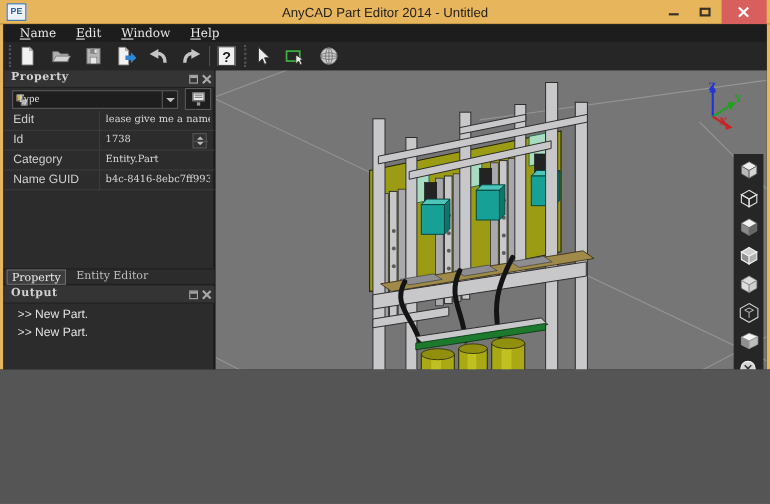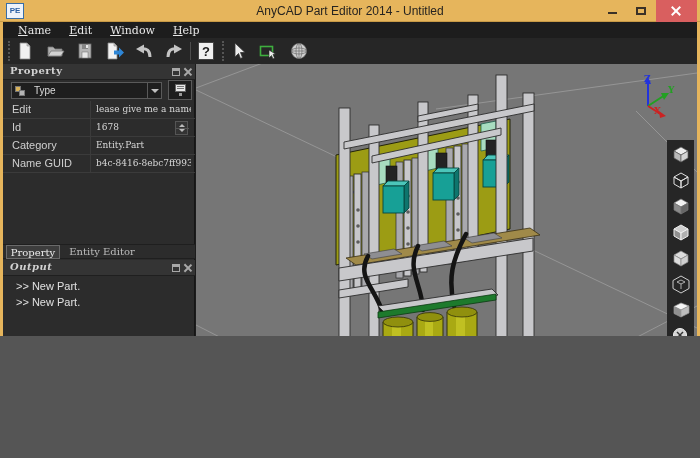--- a/index.html
+++ b/index.html
@@ -55,21 +55,21 @@
   .hdr-pin::after { content:""; position:absolute; left:0; top:0; width:6px; height:2px; background:#a8a8a8; }
   .hdr-x { position:absolute; left:181px; top:4px; width:8px; height:8px; cursor:pointer; }
   .hdr-x i, .hdr-x b { position:absolute; left:3px; top:-1px; width:1.6px; height:10px; background:#a8a8a8; }
   .hdr-x i { transform:rotate(45deg); } .hdr-x b { transform:rotate(-45deg); }
 
   .combo { position:absolute; left:8px; top:18px; width:151px; height:17px; background:#1e1e1e;
            border:1px solid #5a5a5a; cursor:pointer; }
   .combo .cicon { position:absolute; left:3px; top:3px; width:11px; height:11px; }
   .combo .cicon .a { position:absolute; left:0; top:0; width:6px; height:6px; background:#d8b25a; border:1px solid #777; }
   .combo .cicon .b { position:absolute; left:4px; top:4px; width:6px; height:6px; background:#b5b5b5; border:1px solid #777; }
-  .combo .clabel { position:absolute; left:22px; top:2px; font-family:Liberation Sans, sans-serif; font-size:10px; color:#dcdcdc; }
+  .combo .clabel { position:absolute; left:4px; top:2px; font-family:Liberation Serif, serif; font-size:10px; color:#dcdcdc; }
   .combo .carrow { position:absolute; right:0; top:0; width:14px; height:15px; border-left:1px solid #5a5a5a; }
   .tri-d { position:absolute; left:3px; top:6px; width:0; height:0; border-left:4px solid transparent;
            border-right:4px solid transparent; border-top:4px solid #c0c0c0; }
   .apply-btn { position:absolute; left:165px; top:16px; width:24px; height:20px; background:#1e1e1e;
                border:1px solid #5a5a5a; cursor:pointer; }
   .apply-btn .scr { position:absolute; left:6px; top:3px; width:11px; height:8px; background:#e8e8e8; border:1px solid #666; }
   .apply-btn .scr::after { content:""; position:absolute; left:1px; top:1px; width:7px; height:1px;
                background:#777; box-shadow:0 2px 0 #777; }
   .apply-btn .leg { position:absolute; left:10px; top:12px; width:3px; height:3px; background:#9a9a9a; }
 
@@ -89,21 +89,21 @@
         border-right:3px solid transparent; border-top:3px solid #bbb; }
 
   .tabbar { position:absolute; left:0; top:180px; width:192px; height:15px; border-top:1px solid #1f1f1f;
             border-bottom:1px solid #1f1f1f; background:#2c2c2c; }
   .tab { position:absolute; top:0; height:14px; font-family:"DejaVu Serif", serif; font-size:10px;
          color:#bdbdbd; text-align:center; line-height:14px; cursor:pointer; }
   .tab.active { background:#3d3d3d; border:1px solid #6a6a6a; color:#ececec; }
   #tab-property { left:3px; width:54px; }
   #tab-script { left:59px; width:80px; }
 
-  .out-header { top:196px;font-style:italic; }
+  .out-header { top:196px; }
   .out-line { position:absolute; left:13px; font-size:11px; color:#e0e0e0; }
 
   .expand-btn { position:absolute; left:180px; top:360px; width:12px; height:14px; background:#3a3a3a;
                 border:1px solid #5a5a5a; cursor:pointer; }
   .expand-btn::after { content:""; position:absolute; left:3px; top:3px; border-top:4px solid transparent;
                 border-bottom:4px solid transparent; border-left:5px solid #c0c0c0; }
 
   
   .viewport { position:absolute; left:196px; top:64px; width:501px; height:374px; background:#767676; overflow:hidden; }
   .scene { position:absolute; left:0; top:0; }
@@ -272,21 +272,21 @@
     </button>
 
     <div class="prop-grid">
       <div class="vline"></div>
       <div class="prow">
         <span class="lab">Edit</span>
         <span class="val">lease give me a name!</span>
       </div>
       <div class="prow">
         <span class="lab">Id</span>
-        <span class="val">1678</span>
+        <span class="val">1738</span>
         <span class="spinner">
           <span class="up"></span>
           <span class="dn"></span>
         </span>
       </div>
       <div class="prow">
         <span class="lab">Category</span>
         <span class="val">Entity.Part</span>
       </div>
       <div class="prow">

